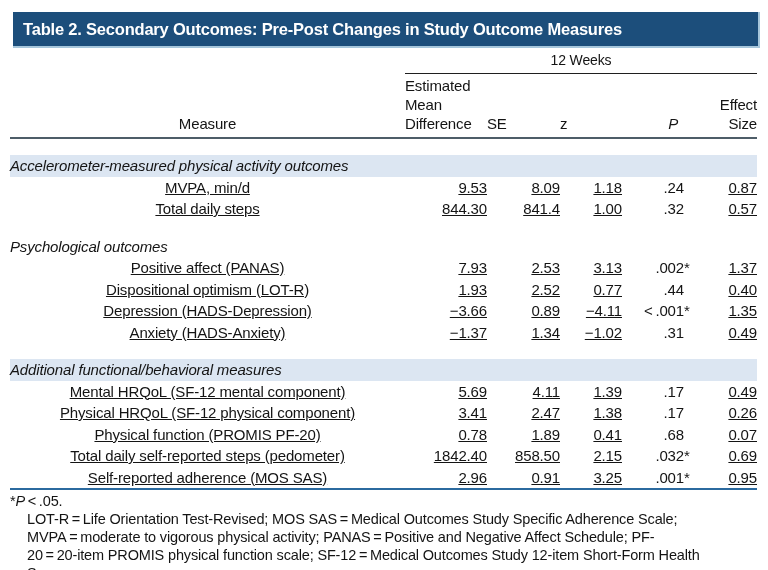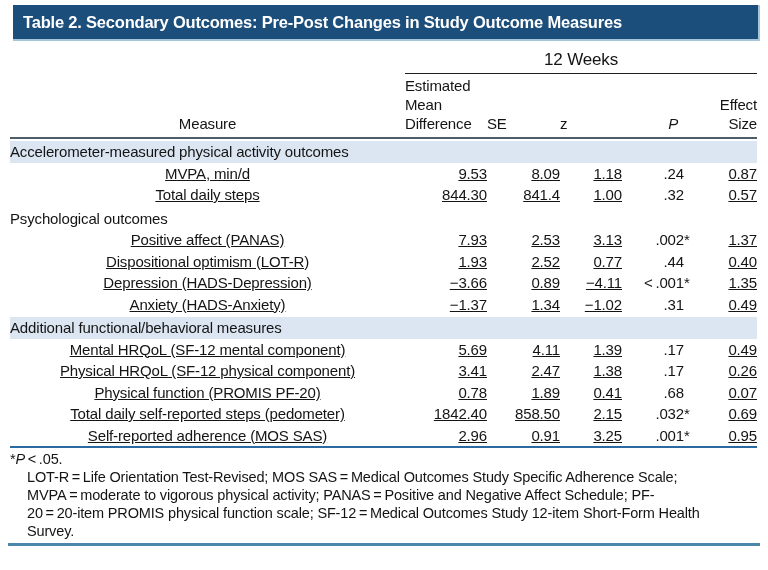--- a/index.html
+++ b/index.html
@@ -13,33 +13,33 @@
     --c-text:#141414;
   }
   *{margin:0;padding:0;box-sizing:border-box;}
   html,body{background:#fff;}
   .page{
     position:relative;width:768px;height:570px;background:#ffffff;overflow:hidden;
     font-family:"Liberation Sans","DejaVu Sans",sans-serif;color:var(--c-text);
     letter-spacing:-0.15px;
   }
   .title-bar{
-    position:absolute;left:13px;top:5px;width:747px;height:36px;
+    position:absolute;left:13px;top:12px;width:747px;height:36px;
     background:var(--c-bar);
     border-right:2px solid var(--c-bar-border);
     border-bottom:2px solid var(--c-bar-border);
     display:flex;align-items:center;
   }
   .title-bar span{
     color:#ffffff;font-weight:bold;font-size:16.5px;padding-left:10px;letter-spacing:-0.2px;
   }
   .content{position:absolute;left:10px;top:50px;width:747px;}
   .spanner-row{height:26px;}
   .spanner{
-    margin-left:395px;width:352px;text-align:center;font-size:17px;line-height:20px;
+    margin-left:395px;width:352px;text-align:center;font-size:14px;line-height:20px;
     border-bottom:1.5px solid var(--c-black-rule);padding-bottom:3px;
   }
   .header-row{
     display:flex;align-items:flex-end;font-size:15px;line-height:19px;
     padding-bottom:4px;border-bottom:2.5px solid var(--c-header-rule);
   }
   .cell{flex:none;}
   .c-measure{width:395px;text-align:center;}
   .c-emd{width:82px;}
   .c-se{width:73px;}
@@ -48,21 +48,21 @@
   .c-effect{width:73px;}
   .hdr.center{}
   .hdr.right{text-align:right;}
   .pre{white-space:pre-line;}
   .italic{font-style:italic;}
   .p-hdr{text-align:right;padding-right:6px;}
   .rows{border-bottom:2.5px solid var(--c-blue-rule);font-size:15px;}
   .row{display:flex;height:21.5px;line-height:21.5px;text-decoration:underline;}
   .row .num-col{text-align:right;}
   .section-row{
-    height:21.5px;line-height:21.5px;margin-top:2px;background:var(--c-section);
+    height:21.5px;line-height:21.5px;margin-top:16px;background:var(--c-section);font-style:italic;
   }
   .section-row.plain{background:transparent;}
   .pwrap{position:relative;display:inline-block;}
   .star-hang{position:absolute;left:100%;top:0;}
   .footnotes{padding-top:2px;font-size:14.5px;line-height:18px;}
   .abbrev-line{padding-left:17px;}
   .abbrev-line.first{padding-left:0;}
   .bottom-rule{
     height:2.5px;background:var(--c-teal-rule);
     margin:3px -3px 0 -2px;

